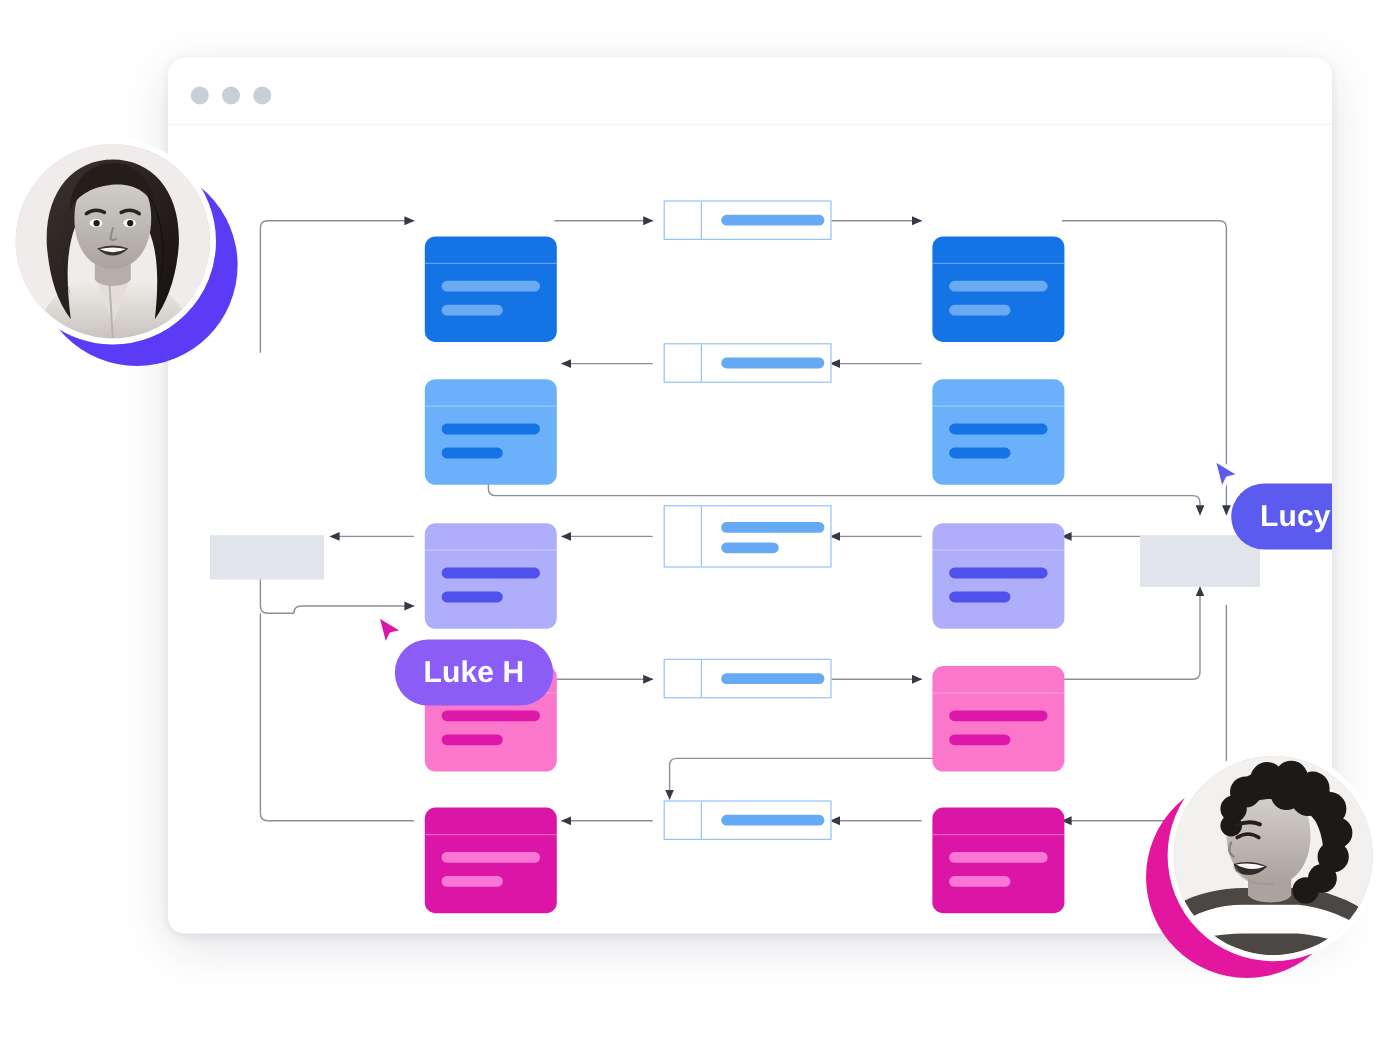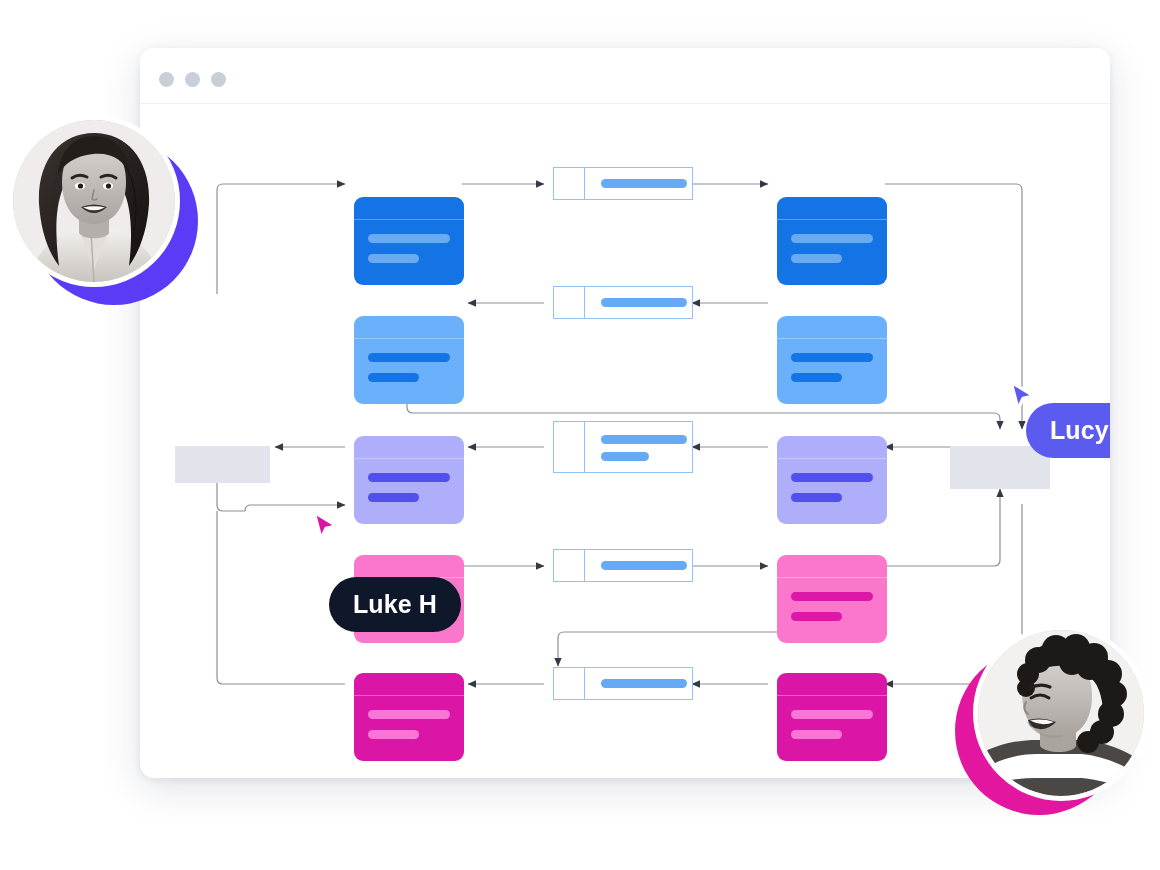--- a/index.html
+++ b/index.html
@@ -296,21 +296,21 @@
         </svg>
         <div class="pill" style="background:#5B5BF0;">
           <span>Lucy S</span>
         </div>
       </div>
 
       <div class="cursor-label" style="left:167px; top:405px;">
         <svg class="arrow" viewBox="0 0 36 38" xmlns="http://www.w3.org/2000/svg">
           <path d="M7,3 L30,17 L19,19.5 L14,30 Z" fill="#DB16A6" stroke="#ffffff" stroke-width="3.4" stroke-linejoin="round"></path>
         </svg>
-        <div class="pill" style="background:#0f172a;margin-top:44px;">
+        <div class="pill" style="background:#8b5cf6;">
           <span>Luke H</span>
         </div>
       </div>
 
     </div>
   </div>
 
   <div class="avatar-group" style="left:8px; top:115px; width:190px; height:190px;">
     <div class="blob" style="left:22px; top:22px; width:168px; height:168px; background:#5B3BF6;"></div>
     <div class="photo" style="left:0; top:0; width:172px; height:172px;">

